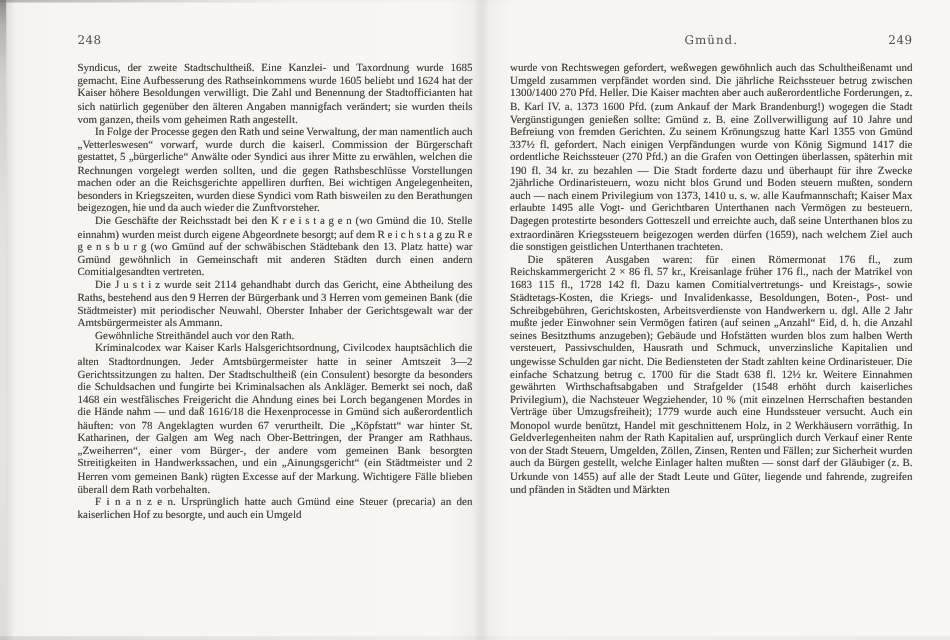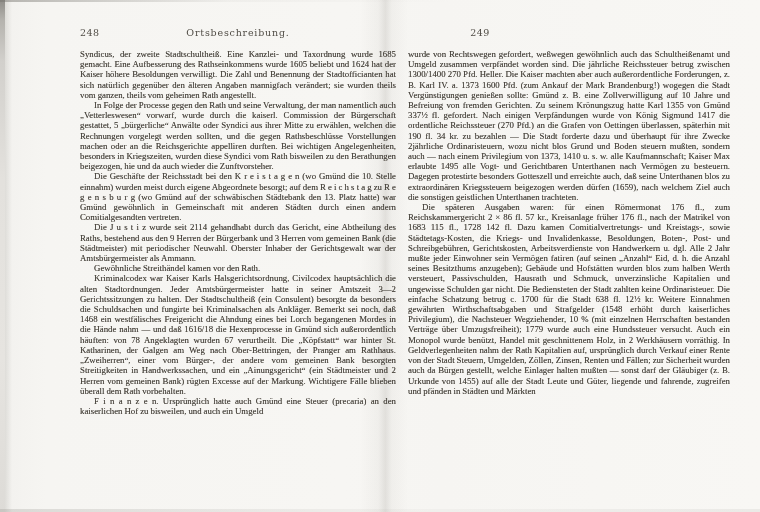--- a/index.html
+++ b/index.html
@@ -66,32 +66,32 @@
     left: 0;
     width: 760px;
     height: 3px;
     background: linear-gradient(to right, rgba(140,138,132,0.25), rgba(140,138,132,0.05) 55%, rgba(140,138,132,0.12) 100%);
   }
   .page {
     position: absolute;
     top: 27px;
     color: #46423b;
   }
-  .page-left  { left: 62px;  width: 316px; margin-left: 18px; }
+  .page-left  { left: 62px;  width: 316px; }
   .page-right { left: 408px; width: 322px; }
   .page-head {
     display: flex;
     align-items: baseline;
     font-size: 9.5px;
     letter-spacing: 0.4px;
     color: #514d46;
     margin-bottom: 11px;
   }
   .page-head .num   { width: 48px; }
-  .page-head .num.right { text-align: center; }
+  .page-head .num.right { text-align: right; }
   .page-head .title {
     flex: 1;
     text-align: center;
     letter-spacing: 0.8px;
   }
   .page-head .spacer { width: 48px; }
   .page-body {
     font-size: 8.8px;
     line-height: 10.2px;
     text-align: justify;
@@ -114,37 +114,37 @@
 
   <div class="scan-edge-left"></div>
   <div class="scan-edge-left-soft"></div>
   <div class="scan-edge-top"></div>
   <div class="scan-edge-bottom"></div>
   <div class="gutter-shadow"></div>
 
   <div class="page page-left">
     <div class="page-head">
       <span class="num">248</span>
-      <span class="title">Ortsbeschreibung.</span>
       <span class="spacer"></span>
     </div>
     <div class="page-body">
       <p class="cont">Syndicus, der zweite Stadtschultheiß. Eine Kanzlei- und Taxordnung wurde 1685 gemacht. Eine Aufbesserung des Rathseinkommens wurde 1605 beliebt und 1624 hat der Kaiser höhere Besoldungen verwilligt. Die Zahl und Benennung der Stadtofficianten hat sich natürlich gegenüber den älteren Angaben mannigfach verändert; sie wurden theils vom ganzen, theils vom geheimen Rath angestellt.</p>
       <p>In Folge der Processe gegen den Rath und seine Verwaltung, der man namentlich auch „Vetterleswesen“ vorwarf, wurde durch die kaiserl. Commission der Bürgerschaft gestattet, 5 „bürgerliche“ Anwälte oder Syndici aus ihrer Mitte zu erwählen, welchen die Rechnungen vorgelegt werden sollten, und die gegen Rathsbeschlüsse Vorstellungen machen oder an die Reichsgerichte appelliren durften. Bei wichtigen Angelegenheiten, besonders in Kriegszeiten, wurden diese Syndici vom Rath bisweilen zu den Berathungen beigezogen, hie und da auch wieder die Zunftvorsteher.</p>
       <p>Die Geschäfte der Reichsstadt bei den K r e i s t a g e n (wo Gmünd die 10. Stelle einnahm) wurden meist durch eigene Abgeordnete besorgt; auf dem R e i c h s t a g zu R e g e n s b u r g (wo Gmünd auf der schwäbischen Städtebank den 13. Platz hatte) war Gmünd gewöhnlich in Gemeinschaft mit anderen Städten durch einen andern Comitialgesandten vertreten.</p>
       <p>Die J u s t i z wurde seit 2114 gehandhabt durch das Gericht, eine Abtheilung des Raths, bestehend aus den 9 Herren der Bürgerbank und 3 Herren vom gemeinen Bank (die Städtmeister) mit periodischer Neuwahl. Oberster Inhaber der Gerichtsgewalt war der Amtsbürgermeister als Ammann.</p>
-      <p>Gewöhnliche Streithändel kamen vor den Rath.</p>
+      <p>Gewöhnliche Streithändel auch vor den Rath.</p>
       <p>Kriminalcodex war Kaiser Karls Halsgerichtsordnung, Civilcodex hauptsächlich die alten Stadtordnungen. Jeder Amtsbürgermeister hatte in seiner Amtszeit 3—2 Gerichtssitzungen zu halten. Der Stadtschultheiß (ein Consulent) besorgte da besonders die Schuldsachen und fungirte bei Kriminalsachen als Ankläger. Bemerkt sei noch, daß 1468 ein westfälisches Freigericht die Ahndung eines bei Lorch begangenen Mordes in die Hände nahm — und daß 1616/18 die Hexenprocesse in Gmünd sich außerordentlich häuften: von 78 Angeklagten wurden 67 verurtheilt. Die „Köpfstatt“ war hinter St. Katharinen, der Galgen am Weg nach Ober-Bettringen, der Pranger am Rathhaus. „Zweiherren“, einer vom Bürger-, der andere vom gemeinen Bank besorgten Streitigkeiten in Handwerkssachen, und ein „Ainungsgericht“ (ein Städtmeister und 2 Herren vom gemeinen Bank) rügten Excesse auf der Markung. Wichtigere Fälle blieben überall dem Rath vorbehalten.</p>
-      <p>F i n a n z e n. Ursprünglich hatte auch Gmünd eine Steuer (precaria) an den kaiserlichen Hof zu bisweilen, und auch ein Umgeld</p>
+      <p>F i n a n z e n. Ursprünglich hatte auch Gmünd eine Steuer (precaria) an den kaiserlichen Hof zu besorgte, und auch ein Umgeld</p>
     </div>
   </div>
 
   <div class="page page-right">
     <div class="page-head">
       <span class="spacer"></span>
+      <span class="title">Gmünd.</span>
       <span class="num right">249</span>
     </div>
     <div class="page-body">
       <p class="cont">wurde von Rechtswegen gefordert, weßwegen gewöhnlich auch das Schultheißenamt und Umgeld zusammen verpfändet worden sind. Die jährliche Reichssteuer betrug zwischen 1300/1400 270 Pfd. Heller. Die Kaiser machten aber auch außerordentliche Forderungen, z. B. Karl IV. a. 1373 1600 Pfd. (zum Ankauf der Mark Brandenburg!) wogegen die Stadt Vergünstigungen genießen sollte: Gmünd z. B. eine Zollverwilligung auf 10 Jahre und Befreiung von fremden Gerichten. Zu seinem Krönungszug hatte Karl 1355 von Gmünd 337½ fl. gefordert. Nach einigen Verpfändungen wurde von König Sigmund 1417 die ordentliche Reichssteuer (270 Pfd.) an die Grafen von Oettingen überlassen, späterhin mit 190 fl. 34 kr. zu bezahlen — Die Stadt forderte dazu und überhaupt für ihre Zwecke 2jährliche Ordinaristeuern, wozu nicht blos Grund und Boden steuern mußten, sondern auch — nach einem Privilegium von 1373, 1410 u. s. w. alle Kaufmannschaft; Kaiser Max erlaubte 1495 alle Vogt- und Gerichtbaren Unterthanen nach Vermögen zu besteuern. Dagegen protestirte besonders Gotteszell und erreichte auch, daß seine Unterthanen blos zu extraordinären Kriegssteuern beigezogen werden dürfen (1659), nach welchem Ziel auch die sonstigen geistlichen Unterthanen trachteten.</p>
       <p>Die späteren Ausgaben waren: für einen Römermonat 176 fl., zum Reichskammergericht 2 × 86 fl. 57 kr., Kreisanlage früher 176 fl., nach der Matrikel von 1683 115 fl., 1728 142 fl. Dazu kamen Comitialvertretungs- und Kreistags-, sowie Städtetags-Kosten, die Kriegs- und Invalidenkasse, Besoldungen, Boten-, Post- und Schreibgebühren, Gerichtskosten, Arbeitsverdienste von Handwerkern u. dgl. Alle 2 Jahr mußte jeder Einwohner sein Vermögen fatiren (auf seinen „Anzahl“ Eid, d. h. die Anzahl seines Besitzthums anzugeben); Gebäude und Hofstätten wurden blos zum halben Werth versteuert, Passivschulden, Hausrath und Schmuck, unverzinsliche Kapitalien und ungewisse Schulden gar nicht. Die Bediensteten der Stadt zahlten keine Ordinaristeuer. Die einfache Schatzung betrug c. 1700 für die Stadt 638 fl. 12½ kr. Weitere Einnahmen gewährten Wirthschaftsabgaben und Strafgelder (1548 erhöht durch kaiserliches Privilegium), die Nachsteuer Wegziehender, 10 % (mit einzelnen Herrschaften bestanden Verträge über Umzugsfreiheit); 1779 wurde auch eine Hundssteuer versucht. Auch ein Monopol wurde benützt, Handel mit geschnittenem Holz, in 2 Werkhäusern vorräthig. In Geldverlegenheiten nahm der Rath Kapitalien auf, ursprünglich durch Verkauf einer Rente von der Stadt Steuern, Umgelden, Zöllen, Zinsen, Renten und Fällen; zur Sicherheit wurden auch da Bürgen gestellt, welche Einlager halten mußten — sonst darf der Gläubiger (z. B. Urkunde von 1455) auf alle der Stadt Leute und Güter, liegende und fahrende, zugreifen und pfänden in Städten und Märkten</p>
     </div>
   </div>
 
 </div>
 

